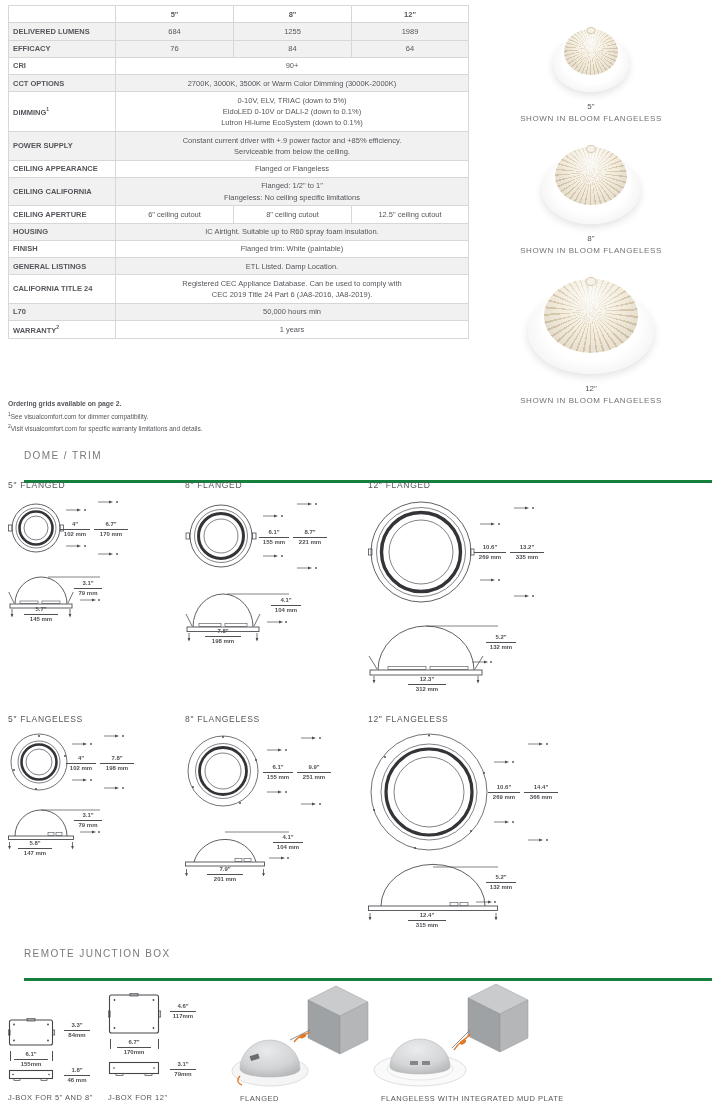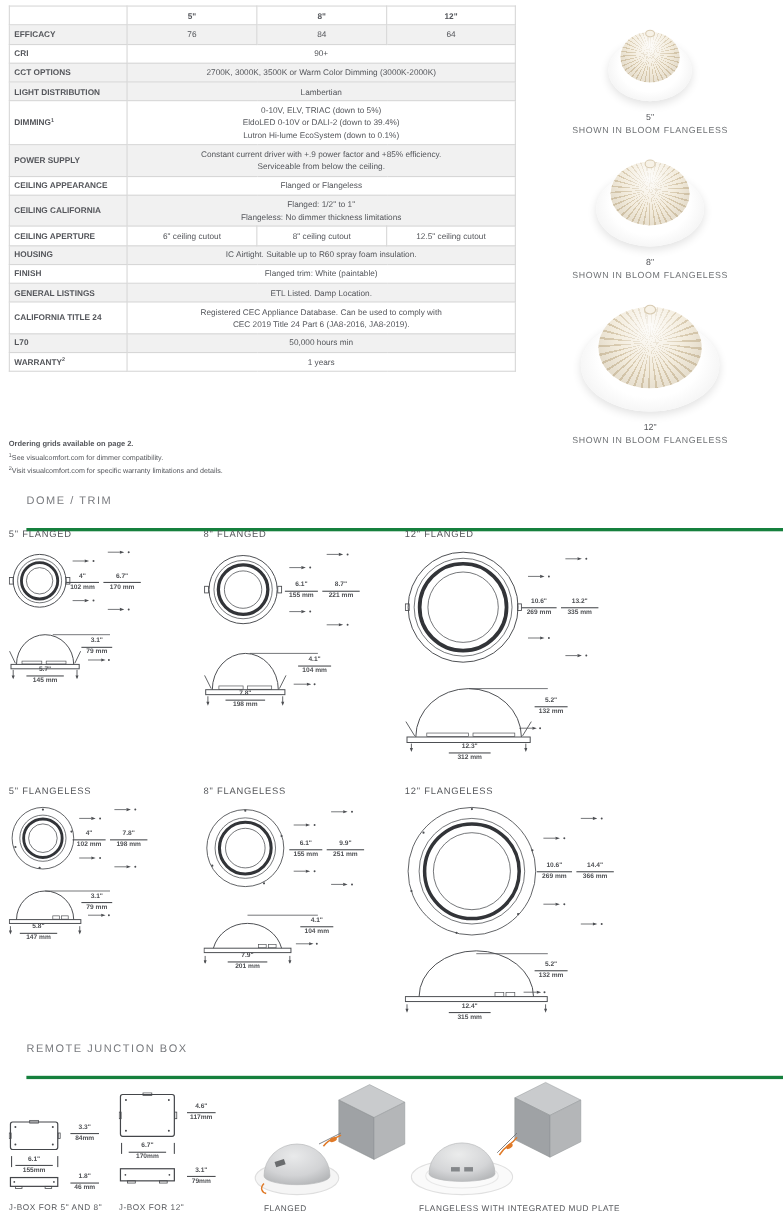--- a/index.html
+++ b/index.html
@@ -59,61 +59,63 @@
         <col style="width:117px">
       </colgroup>
     <tbody>
         <tr class="w hd">
       <td></td>
       <td>5"</td>
       <td>8"</td>
       <td>12"</td>
     </tr>
     <tr class="g">
+      <th>DELIVERED LUMENS</th>
+      <td>684</td>
+      <td>1255</td>
+      <td>1989</td>
+    </tr>
+    <tr class="g">
       <th>EFFICACY</th>
       <td>76</td>
       <td>84</td>
       <td>64</td>
     </tr>
     <tr class="w">
       <th>CRI</th>
       <td colspan="3">90+</td>
     </tr>
     <tr class="g">
       <th>CCT OPTIONS</th>
       <td colspan="3">2700K, 3000K, 3500K or Warm Color Dimming (3000K-2000K)</td>
     </tr>
-    <tr class="g">
-      <th>LIGHT DISTRIBUTION</th>
-      <td colspan="3">Lambertian</td>
-    </tr>
     <tr class="w">
       <th><span>DIMMING</span><sup>1</sup></th>
       <td colspan="3">
         <span class="ln">0-10V, ELV, TRIAC (down to 5%)</span>
-        <span class="ln">EldoLED 0-10V or DALI-2 (down to 39.4%)</span>
+        <span class="ln">EldoLED 0-10V or DALI-2 (down to 0.1%)</span>
         <span class="ln">Lutron Hi-lume EcoSystem (down to 0.1%)</span>
       </td>
     </tr>
     <tr class="g">
       <th>POWER SUPPLY</th>
       <td colspan="3">
         <span class="ln">Constant current driver with +.9 power factor and +85% efficiency.</span>
         <span class="ln">Serviceable from below the ceiling.</span>
       </td>
     </tr>
     <tr class="w">
       <th>CEILING APPEARANCE</th>
       <td colspan="3">Flanged or Flangeless</td>
     </tr>
     <tr class="g">
       <th>CEILING CALIFORNIA</th>
       <td colspan="3">
         <span class="ln">Flanged: 1/2" to 1"</span>
-        <span class="ln">Flangeless: No dimmer thickness limitations</span>
+        <span class="ln">Flangeless: No ceiling specific limitations</span>
       </td>
     </tr>
     <tr class="w">
       <th>CEILING APERTURE</th>
       <td>6" ceiling cutout</td>
       <td>8" ceiling cutout</td>
       <td>12.5" ceiling cutout</td>
     </tr>
     <tr class="g">
       <th>HOUSING</th>

